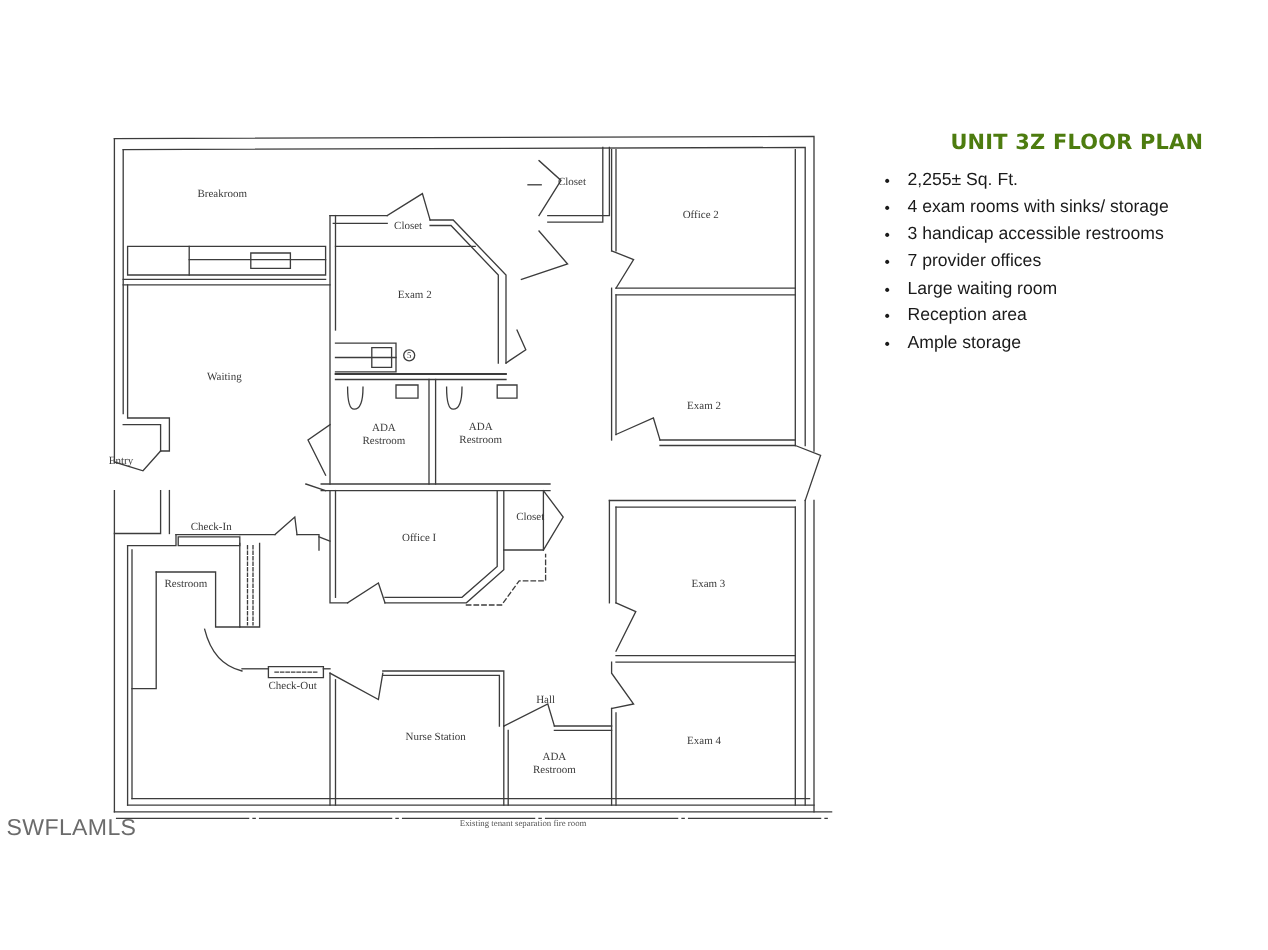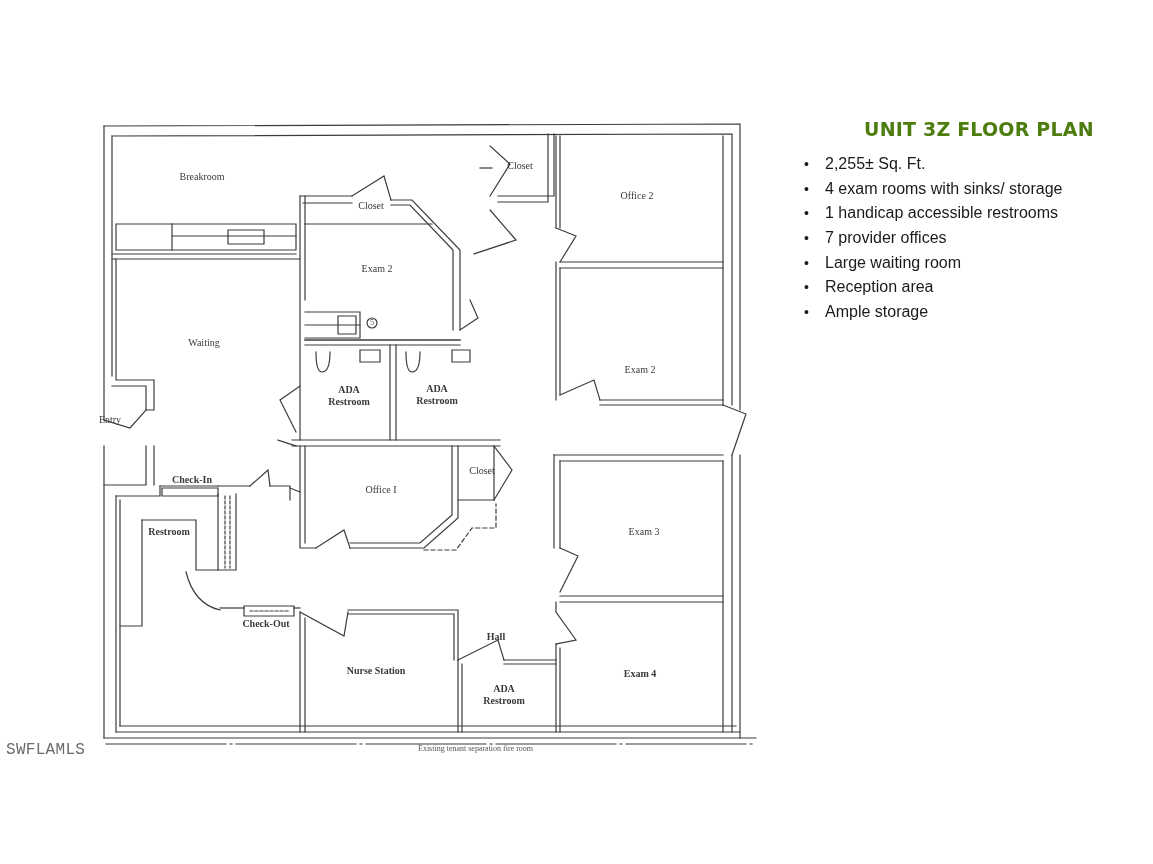--- a/index.html
+++ b/index.html
@@ -1,25 +1,25 @@
 <!DOCTYPE html>
 <html><head>
 <meta charset="utf-8">
 <style>
   html, body { margin: 0; padding: 0; background: #ffffff; }
   body { width: 1153px; height: 864px; position: relative; overflow: hidden; font-family: "Liberation Sans", sans-serif; }
   .plan { position: absolute; left: 0; top: 0; width: 1153px; height: 864px; }
   .plan svg { position: absolute; left: 0; top: 0; }
   .lbl { position: absolute; font-family: "Liberation Serif", serif; font-size: 10px; color: #3a3a3a; white-space: nowrap; transform: translate(-50%, -50%); text-align: center; line-height: 12px; }
-  .lbl.bold { font-weight: bold; }
+  .lbl.bold { font-weight: normal; }
   .title { position: absolute; left: 864px; top: 118px; font-family: "DejaVu Sans", sans-serif; font-weight: bold; font-size: 19px; color: #4d7c0f; letter-spacing: 0.2px; }
   .features { position: absolute; left: 804px; top: 152px; margin: 0; padding: 0; list-style: none; }
   .features li { font-family: "Liberation Sans", sans-serif; font-size: 16px; color: #1a1a1a; height: 24.7px; line-height: 24.7px; position: relative; padding-left: 21px; }
   .features li .bullet { position: absolute; left: 0; top: 0; font-size: 14px; }
-  .watermark { position: absolute; left: 6px; top: 741px; font-family: Liberation Mono, monospace; font-size: 16px; color: #6b6b6b; letter-spacing: 0.3px; }
+  .watermark { position: absolute; left: 6px; top: 741px; font-family: Liberation Sans, sans-serif; font-size: 21px; color: #6b6b6b; letter-spacing: 0.3px; }
   .footer-note { position: absolute; left: 418px; top: 744px; font-family: "Liberation Serif", serif; font-size: 8px; color: #555; }
 </style>
 </head>
 <body>
 
 <div class="plan">
   <svg width="1153" height="864" viewBox="0 0 1153 864">
     <g fill="none" stroke="#3c3c3c" stroke-width="1.2" stroke-linecap="square">
 
       <path d="M104 126 L740 124 L740 410"></path>
@@ -175,35 +175,35 @@
     <div>Restroom</div>
   </div>
 
   <span class="lbl" style="left:381px; top:490px;">Office I</span>
   <span class="lbl" style="left:482px; top:471px;">Closet</span>
   <span class="lbl bold" style="left:192px; top:480px;">Check-In</span>
   <span class="lbl bold" style="left:169px; top:532px;">Restroom</span>
   <span class="lbl" style="left:644px; top:532px;">Exam 3</span>
   <span class="lbl bold" style="left:496px; top:589px;margin-top:48px;">Hall</span>
   <span class="lbl bold" style="left:266px; top:624px;">Check-Out</span>
-  <span class="lbl bold" style="left:376px; top:671px;">Nurse Station</span>
+  <span class="lbl bold" style="left:396px; top:671px;">Nurse Station</span>
   <span class="lbl bold" style="left:640px; top:674px;">Exam 4</span>
   <div class="lbl bold" style="left:504px; top:695px;">
     <div>ADA</div>
     <div>Restroom</div>
   </div>
 
   <span class="footer-note">Existing tenant separation fire room</span>
 </div>
 
 <div class="title">UNIT 3Z FLOOR PLAN</div>
 
 <ul class="features">
   <li><span class="bullet">•</span><span>2,255± Sq. Ft.</span></li>
   <li><span class="bullet">•</span><span>4 exam rooms with sinks/ storage</span></li>
-  <li><span class="bullet">•</span><span>1 handicap accessible restrooms</span></li>
+  <li><span class="bullet">•</span><span>3 handicap accessible restrooms</span></li>
   <li><span class="bullet">•</span><span>7 provider offices</span></li>
   <li><span class="bullet">•</span><span>Large waiting room</span></li>
   <li><span class="bullet">•</span><span>Reception area</span></li>
   <li><span class="bullet">•</span><span>Ample storage</span></li>
 </ul>
 
 <div class="watermark">SWFLAMLS</div>
 
 </body></html>

